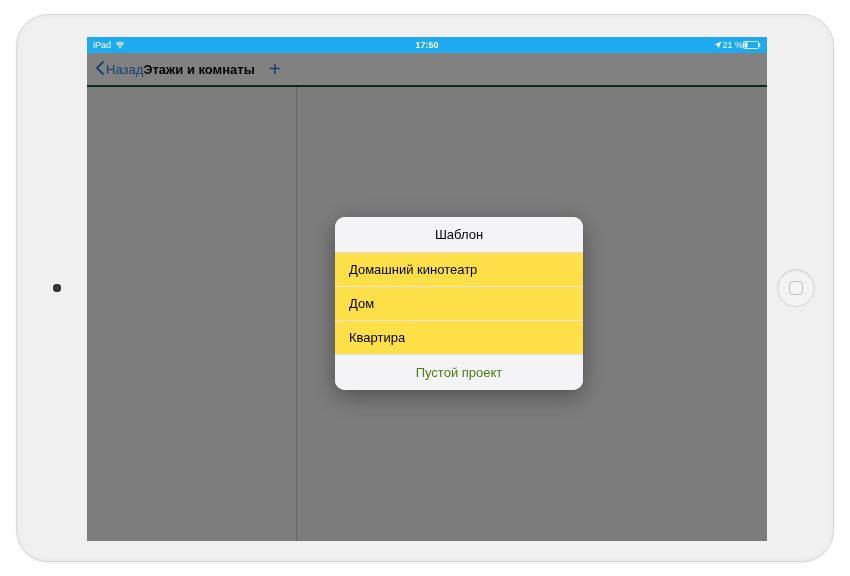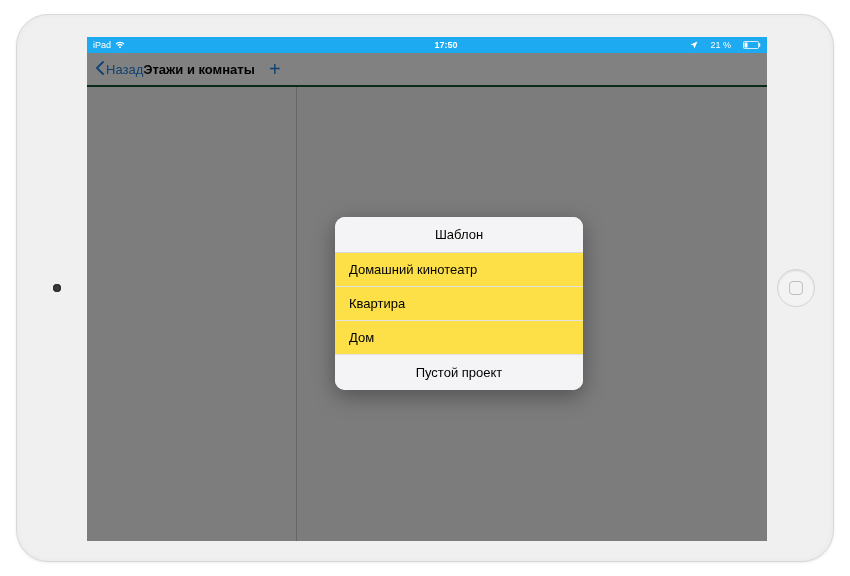--- a/index.html
+++ b/index.html
@@ -56,22 +56,22 @@
     height: 16px;
     background: #1eaaf1;
     color: #fff;
     font-size: 9px;
     display: flex;
     align-items: center;
     padding: 0 6px;
     position: relative;
   }
   .statusbar .left { display:flex; align-items:center; gap:4px; }
-  .statusbar .center { position:absolute; left:50%; transform:translateX(-50%); font-weight:600;margin-left:19px; }
-  .statusbar .right { margin-left:auto; display:flex; align-items:center; gap:12px; }
+  .statusbar .center { position:absolute; left:50%; transform:translateX(-50%); font-weight:600; }
+  .statusbar .right { margin-left:auto; display:flex; align-items:center; gap:0; }
   .wifi-icon svg, .loc-icon svg, .batt-icon svg { display:block; }
   
   .navbar {
     height: 34px;
     background: #f7f7f8;
     border-bottom: 2px solid #14532d;
     display: flex;
     align-items: center;
     padding: 0 8px;
     position: relative;
@@ -149,21 +149,21 @@
   .popover-item {
     padding: 9px 14px;
     border-bottom: 1px solid #e2e2e2;
     color: #000;
     background:#fde047;
   }
   .popover-item:last-of-type { border-bottom: 1px solid #d9d9d9; }
   .popover-cancel {
     text-align:center;
     padding: 10px 0;
-    color: #000000;
+    color: #4d7c0f;
     background: #f4f4f6;
   }
 </style>
 </head>
 <body>
 
 <div class="device">
   <div class="camera"></div>
   <div class="home-btn">
     <div class="home-btn-inner"></div>
@@ -217,19 +217,19 @@
         <div class="hint1">этажей и комнат</div>
         <div class="hint2">жи и комнаты</div>
       </div>
     </div>
 
     <div class="dim"></div>
 
     <div class="popover">
       <div class="popover-title">Шаблон</div>
       <div class="popover-item">Домашний кинотеатр</div>
+      <div class="popover-item">Дом</div>
       <div class="popover-item">Квартира</div>
-      <div class="popover-item">Дом</div>
       <div class="popover-cancel">Пустой проект</div>
     </div>
 
   </div>
 </div>
 
 </body></html>

